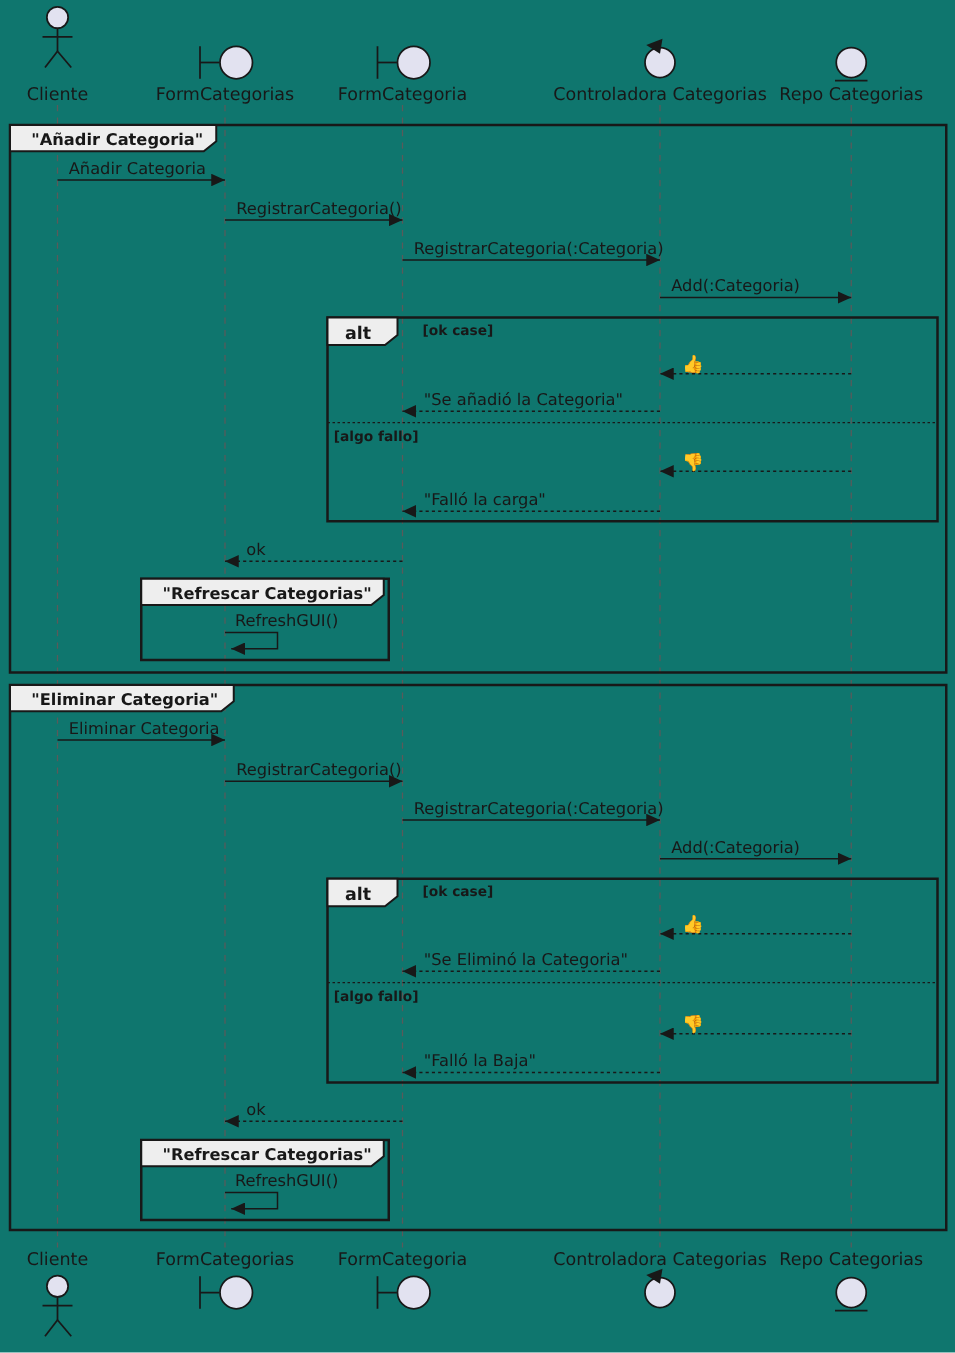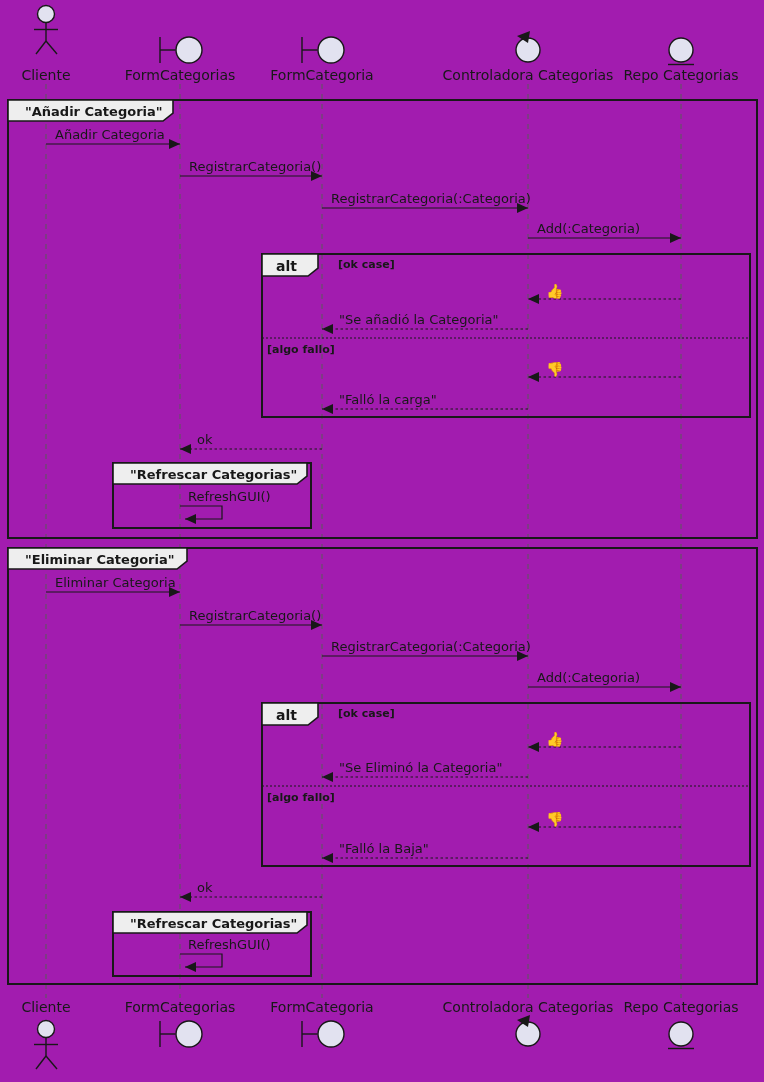--- a/index.html
+++ b/index.html
@@ -1,19 +1,19 @@
 <!DOCTYPE html>
 <html><head>
 <meta charset="utf-8">
 <style>
   html,body{margin:0;padding:0;background:#ffffff;}
   #stage{
     position:relative;
     width:764px;height:1082px;
-    background:#a21caf;
+    background:#0f766e;
     font-family:"DejaVu Sans","Liberation Sans",sans-serif;
     overflow:hidden;
   }
   svg{position:absolute;left:0;top:0;}
   text{font-family:"DejaVu Sans","Liberation Sans",sans-serif;fill:#181818;}
   .participant-label{font-size:14px;}
   .msg-label{font-size:13px;}
   .emoji-label{font-size:14px;}
   .frame-title{font-size:13px;font-weight:bold;}
   .alt-title{font-size:14px;font-weight:bold;}

